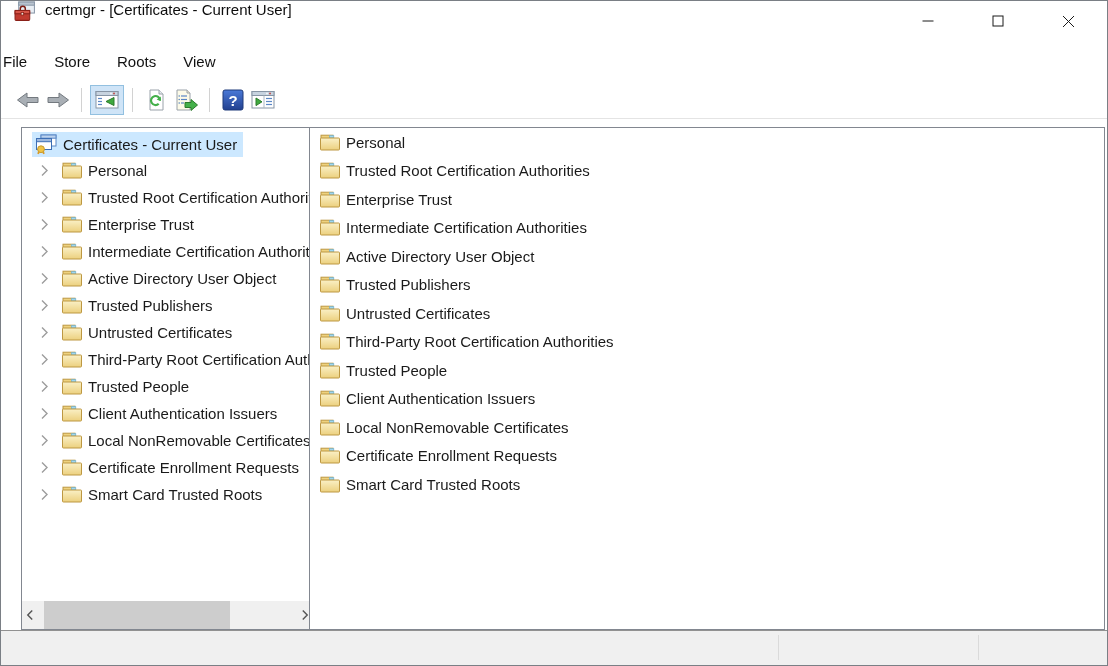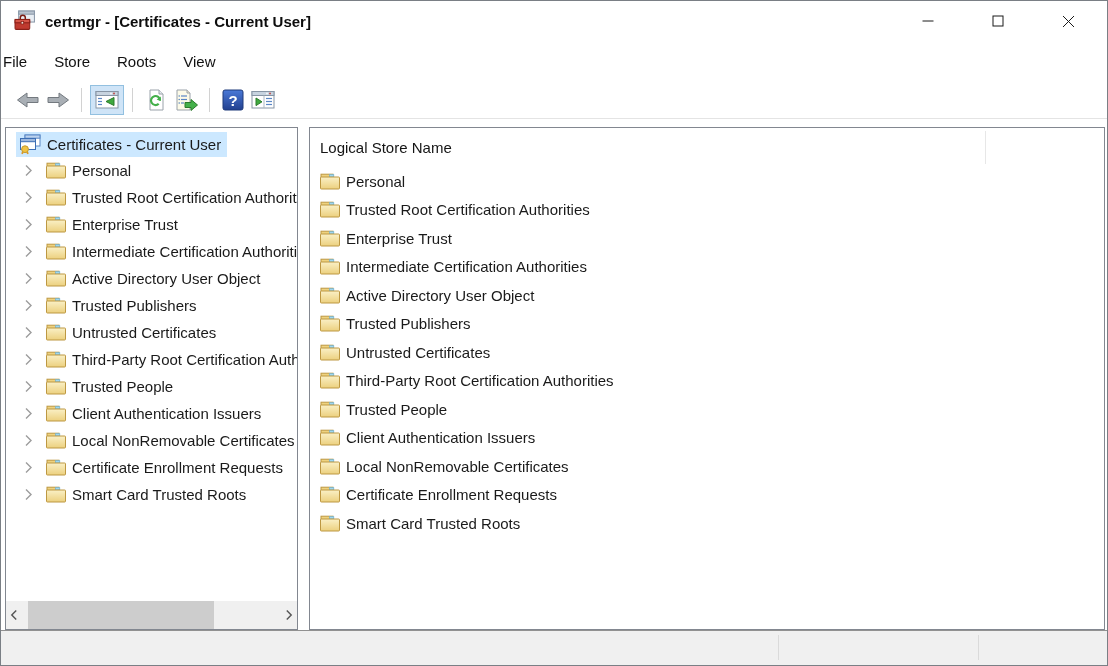--- a/index.html
+++ b/index.html
@@ -3,35 +3,35 @@
 <meta charset="utf-8">
 <style>
   html,body{margin:0;padding:0;background:#d9d9d9;}
   .window{
     position:relative;width:1108px;height:666px;box-sizing:border-box;
     border:1px solid #7a7f85;background:#ffffff;overflow:hidden;
     font-family:"Liberation Sans","DejaVu Sans",sans-serif;color:#1a1a1a;
     -webkit-font-smoothing:antialiased;
   }
   
-  .titlebar{position:absolute;top:0;left:0;right:0;height:40px;display:flex;align-items:center;background:#fff;font-weight:bold;}
+  .titlebar{position:absolute;top:0;left:0;right:0;height:40px;display:flex;background:#fff;}
   .app-icon{margin-left:13px;width:22px;height:22px;flex:0 0 auto;}
   .window-title{margin-left:9px;font-size:15px;color:#0d0d0d;white-space:nowrap;}
   .win-controls{position:absolute;right:4px;top:0;height:41px;display:flex;border-bottom:1px solid #ececec;}
   .win-btn{width:70px;height:40px;display:flex;align-items:center;justify-content:center;background:transparent;border:none;padding:0;cursor:default;}
   
   .menubar{position:absolute;top:40px;left:0;right:0;height:41px;display:flex;align-items:center;gap:23px;background:#fff;box-sizing:border-box;}
   .menu-item{font-size:15px;color:#111;padding:3px 2px;white-space:nowrap;}
   
   .toolbar{position:absolute;top:81px;left:0;right:0;height:37px;display:flex;align-items:center;padding-left:12px;background:#fff;border-bottom:1px solid #e4e4e4;box-sizing:border-box;}
   .tb-btn{width:30px;height:30px;display:flex;align-items:center;justify-content:center;background:transparent;border:1px solid transparent;padding:0;}
   .tb-btn.toggled{width:34px;background:#cfe4f7;border:1px solid #92c0e0;}
   .tb-sep{width:1px;height:24px;background:#d2d2d2;margin:0 8px;flex:0 0 auto;}
   
-  .tree-panel{position:absolute;left:4px;top:126px;width:293px;height:503px;box-sizing:border-box;border:1px solid #828790;background:#fff;overflow:hidden;}
+  .tree-panel{position:absolute;left:20px;top:126px;width:293px;height:503px;box-sizing:border-box;border:1px solid #828790;background:#fff;overflow:hidden;}
   .list-panel{position:absolute;left:308px;top:126px;width:796px;height:503px;box-sizing:border-box;border:1px solid #828790;background:#fff;overflow:hidden;}
   
   .tree-root-line{margin-top:3px;height:26px;display:flex;align-items:center;}
   .tree-root{display:inline-flex;align-items:center;margin-left:10px;padding:2px 6px 2px 2px;background:#cce8ff;}
   .tree-root .lbl{margin-left:6px;font-size:15px;white-space:nowrap;}
   .tree-row{height:27px;display:flex;align-items:center;padding-left:18px;white-space:nowrap;overflow:hidden;}
   .chev{width:9px;height:13px;flex:0 0 auto;display:flex;align-items:center;}
   .tree-row .folder{margin-left:13px;width:20px;height:17px;flex:0 0 auto;}
   .tree-row .lbl{margin-left:6px;font-size:15px;}
   
@@ -377,24 +377,20 @@
       </div>
       <span class="scroll-arrow">
         <svg width="8" height="12" viewBox="0 0 9 13">
             <path d="M2 1.5 L7 6.5 L2 11.5" fill="none" stroke="#555" stroke-width="1.6"></path>
           </svg>
       </span>
     </div>
   </div>
 
   <div class="list-panel">
-    <div class="list-header">
-      <span>Logical Store Name</span>
-      <div class="col-divider"></div>
-    </div>
 
       <div class="list-row">
         <svg class="folder" viewBox="0 0 20 17">
           <use href="#sym-folder"></use>
         </svg>
         <span class="lbl">Personal</span>
       </div>
 
       <div class="list-row">
         <svg class="folder" viewBox="0 0 20 17">

